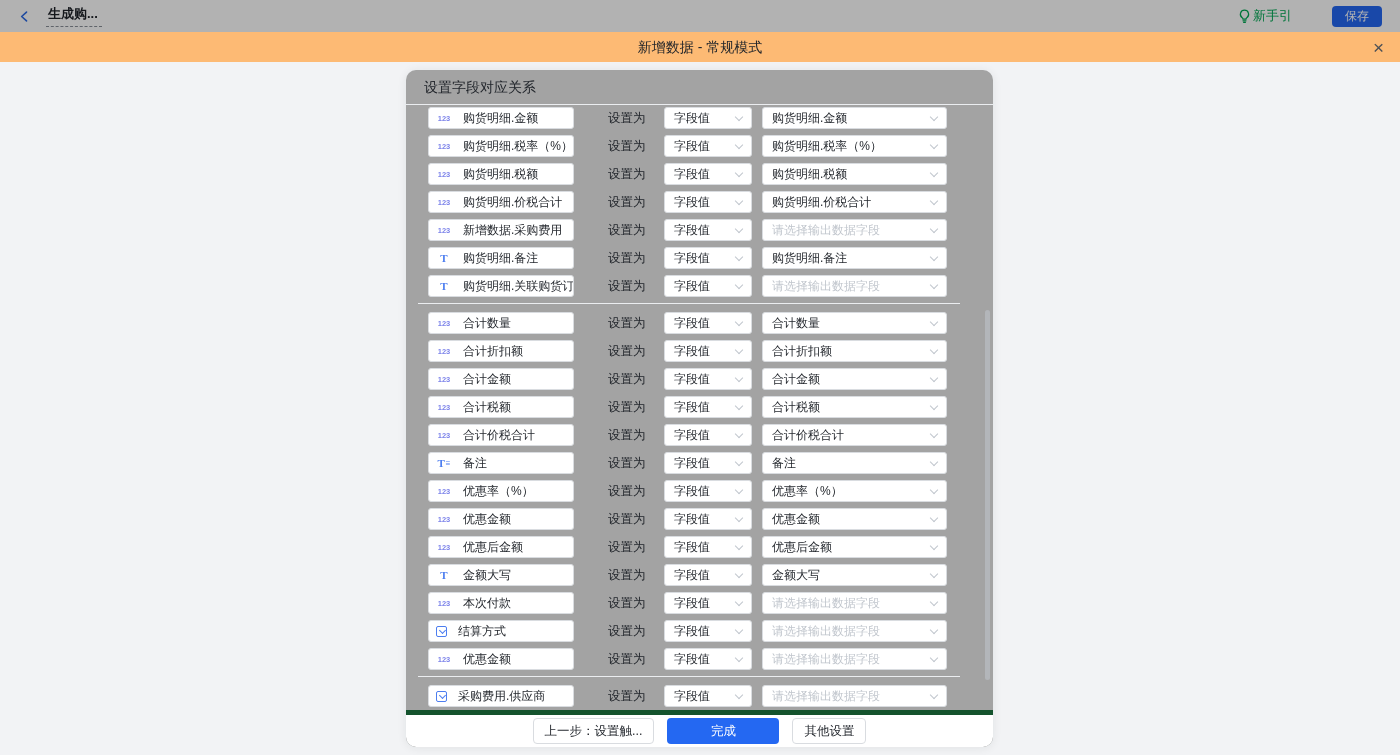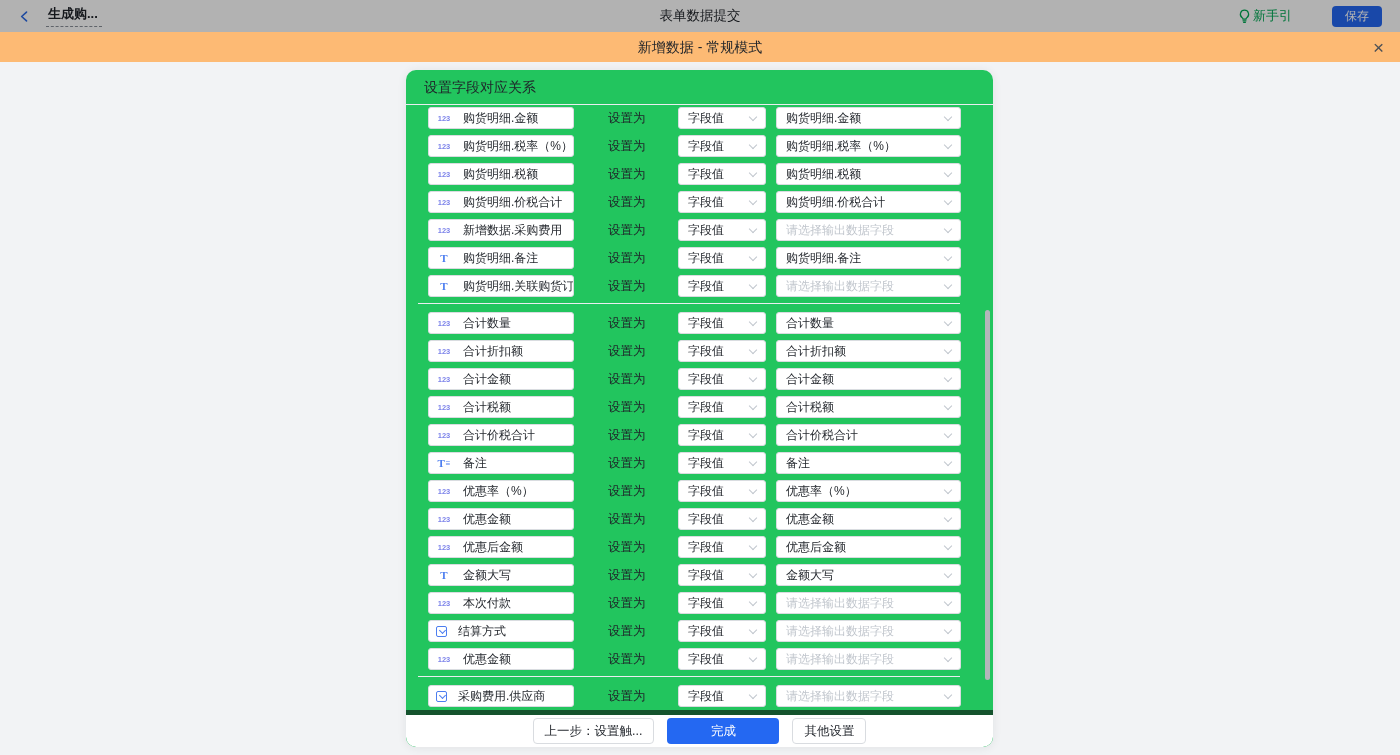--- a/index.html
+++ b/index.html
@@ -17,36 +17,36 @@
   .guide { display:flex; align-items:center; gap:2px; color:var(--guide-green,#00a854); font-size:13px; cursor:pointer; }
   .save-btn { background:var(--primary-blue,#2468f2); color:#fff; border:none; border-radius:4px; height:21px; padding:0 13px; font-size:12px; cursor:pointer; font-family:inherit; }
 
   
   .subheader { position:relative; height:30px; background:#fdba74; }
   .subheader-title { text-align:center; line-height:30px; font-size:14px; color:#1f2329; }
   .close { position:absolute; right:16px; top:50%; transform:translateY(-50%); font-size:19px; line-height:19px; color:#4e5155; cursor:pointer; }
 
   
   .page { position:relative; height:693px; }
-  .modal { position:absolute; left:406px; top:8px; width:587px; height:677px; background:#22c55e; border-radius:10px; box-shadow:0 1px 10px rgba(31,35,41,0.08); overflow:hidden; }
+  .modal { position:absolute; left:406px; top:8px; width:587px; height:677px; background:#a3a3a3; border-radius:10px; box-shadow:0 1px 10px rgba(31,35,41,0.08); overflow:hidden; }
   .modal-header { height:35px; line-height:35px; padding-left:18px; font-size:14px; color:#1f2329; border-bottom:1px solid #ebedf0; }
   .modal-content { position:relative; height:604px; overflow:hidden; padding-top:2px; }
 
   .row { display:flex; align-items:center; height:22px; margin:0 0 6px 22px; }
   .fbox { display:flex; align-items:center; width:146px; height:22px; border:1px solid #d9dce0; border-radius:3px; background:#fff; overflow:hidden; flex:none; }
   .ficon { flex:none; display:flex; align-items:center; justify-content:center; width:16px; margin:0 11px 0 7px; }
   .icon-number { font-size:7.5px; font-weight:700; color:var(--number-icon-purple,#7c83ea); letter-spacing:0; }
   .icon-text, .icon-multiline { font-size:11px; font-weight:600; color:var(--text-icon-blue,#4d7ef0); font-family:"Liberation Serif","DejaVu Serif",serif; }
   .icon-multiline::after { content:'\2261'; font-size:8px; font-weight:400; color:var(--text-icon-blue,#4d7ef0); margin-left:1px; font-family:"Liberation Sans",sans-serif; }
   .icon-select { width:11px; height:11px; border:1px solid var(--text-icon-blue,#4d7ef0); border-radius:2px; position:relative; }
   .icon-select::after { content:''; position:absolute; left:2.5px; top:1.5px; width:4px; height:4px; border-right:1.2px solid var(--text-icon-blue,#4d7ef0); border-bottom:1.2px solid var(--text-icon-blue,#4d7ef0); transform:rotate(45deg); }
   .flabel { font-size:12px; color:#1f2329; white-space:nowrap; }
   .setas { margin-left:34px; width:40px; font-size:12.5px; color:#1f2329; flex:none; }
   .sel { position:relative; height:22px; border:1px solid #d9dce0; border-radius:3px; background:#fff; display:flex; align-items:center; padding:0 22px 0 9px; cursor:pointer; }
-  .sel-type { width:88px; margin-left:30px; flex:none; }
+  .sel-type { width:88px; margin-left:16px; flex:none; }
   .sel-out { width:185px; margin-left:10px; flex:none; }
   .sel-text { font-size:12px; color:#1f2329; white-space:nowrap; overflow:hidden; }
   .sel-text.placeholder { color:#c1c6cd; }
   .chev { position:absolute; right:9px; top:6px; width:6px; height:6px; border-right:1.3px solid #c1c6cd; border-bottom:1.3px solid #c1c6cd; transform:rotate(45deg); }
   .divider { height:1px; background:#ebedf0; margin:4px 33px 8px 12px; }
 
   .scroll-thumb { position:absolute; right:3px; top:240px; width:5px; height:370px; background:#b3b6ba; border-radius:3px; }
 
   .modal-footer { position:absolute; left:0; right:0; bottom:0; height:37px; background:#fff; border-top:5px solid #14532d; display:flex; align-items:center; justify-content:center; gap:13px; border-radius:0 0 10px 10px; }
   .btn { height:26px; border-radius:4px; font-size:12.5px; font-family:inherit; cursor:pointer; }
@@ -58,21 +58,20 @@
 
 <div class="topbar">
   <div class="topbar-left">
     <span class="back-icon">
       <svg width="13" height="13" viewBox="0 0 16 16" fill="none" stroke="#2e6ce5" stroke-width="2" stroke-linecap="round" stroke-linejoin="round">
           <polyline points="10.5,2.5 4.5,8 10.5,13.5"></polyline>
         </svg>
     </span>
     <span class="back-label">生成购...</span>
   </div>
-  <div class="topbar-title">表单数据提交</div>
   <div class="topbar-right">
     <span class="guide">
       <span style="display:flex;">
         <svg width="13" height="14" viewBox="0 0 13 14" fill="none" stroke="#00a854" stroke-width="1.2" stroke-linecap="round">
           <path d="M6.5 1.2a4.1 4.1 0 0 1 2.3 7.5c-.5.35-.8.9-.8 1.5H5c0-.6-.3-1.15-.8-1.5A4.1 4.1 0 0 1 6.5 1.2z"></path>
           <line x1="5" y1="11.8" x2="8" y2="11.8"></line>
           <line x1="5.6" y1="13.3" x2="7.4" y2="13.3"></line>
         </svg>
       </span>
       <span>新手引</span>

